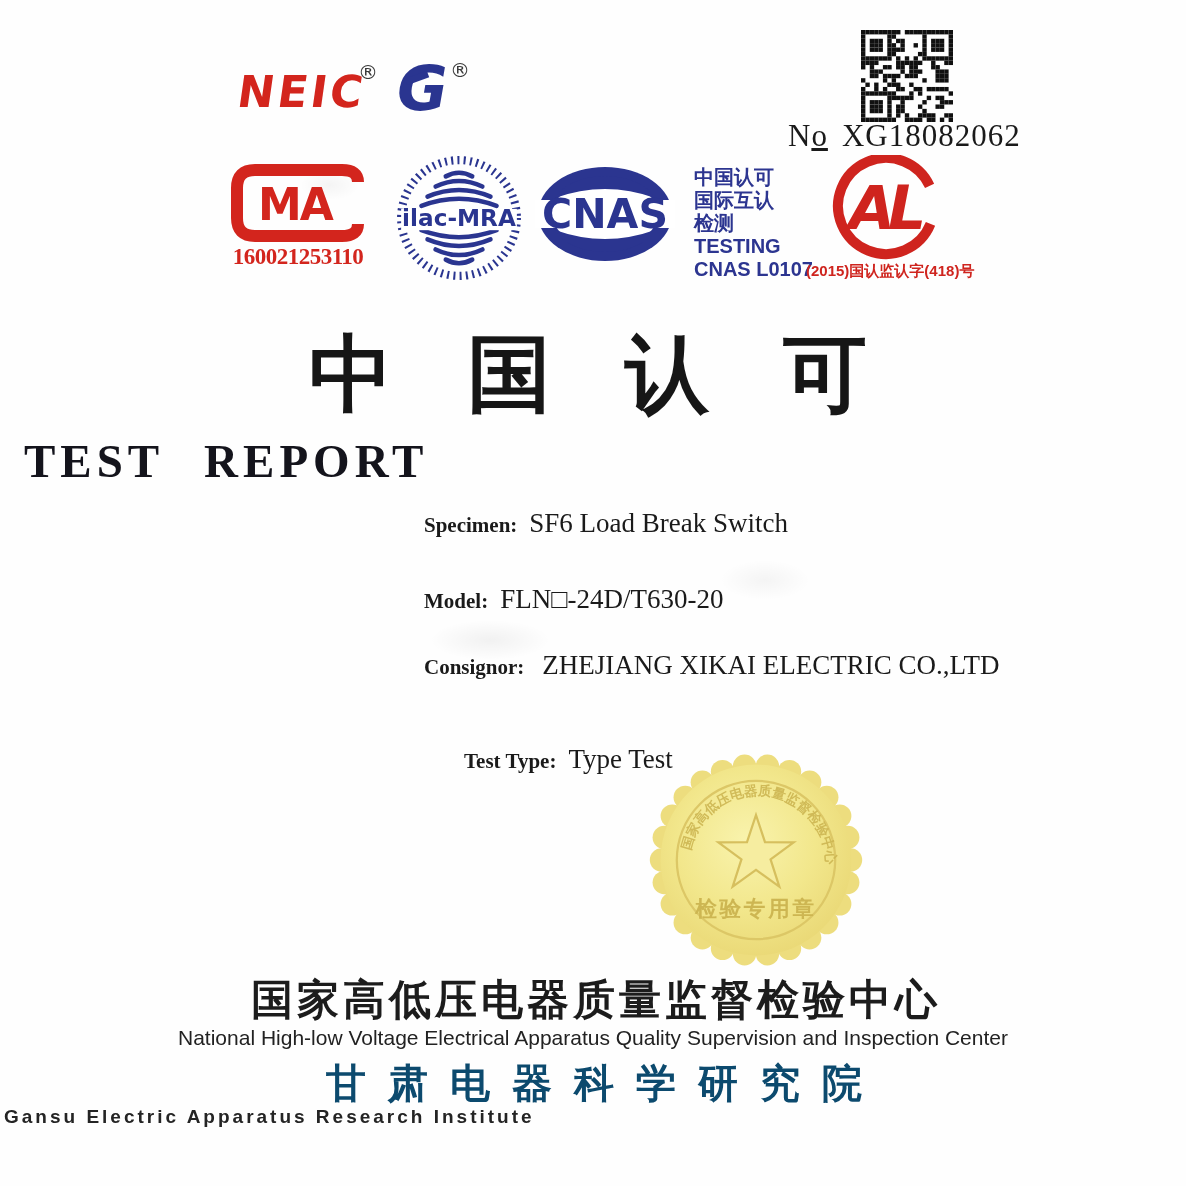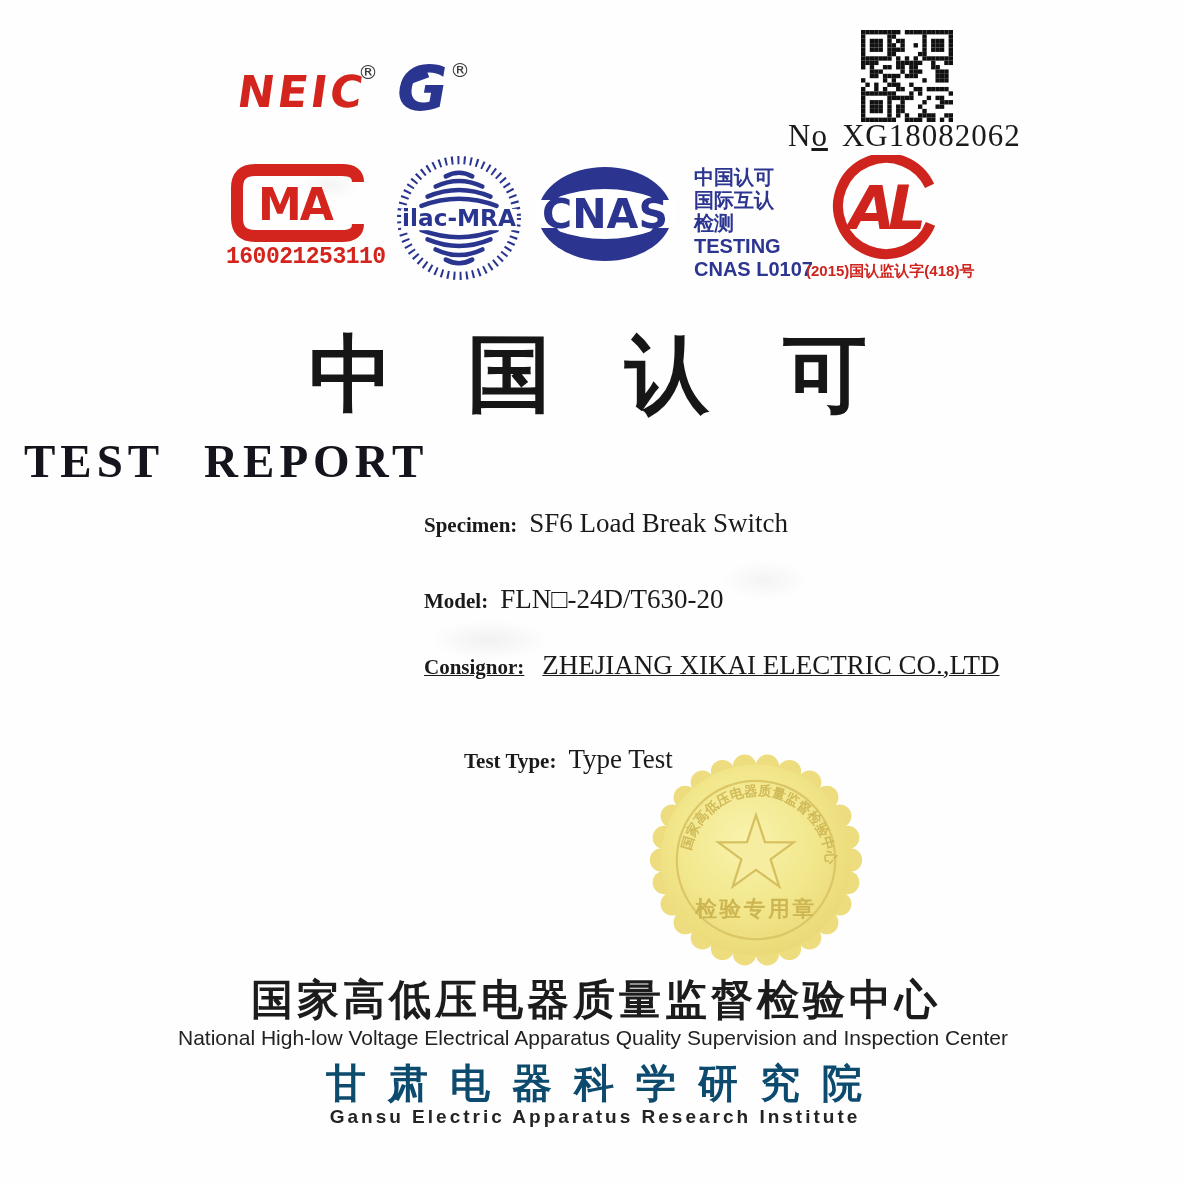--- a/index.html
+++ b/index.html
@@ -20,21 +20,21 @@
   .reg2{left:450px;top:58px;}
   .glogo{left:398px;top:54px;}
   .qr{left:858px;top:30px;}
   .report-no{left:788px;top:118px;width:200px;font-size:31px;letter-spacing:1px;white-space:nowrap;}
   .report-no .u{text-decoration:underline;}
   .report-no .num{margin-left:14px;}
 
   
   .cma-svg{left:228px;top:162px;}
   .cma-number{left:226px;top:244px;width:144px;text-align:center;
-      font-family:Liberation Mono, monospace;font-weight:700;font-size:23px;color:#d3251d;letter-spacing:-0.5px;}
+      font-family:Liberation Serif, serif;font-weight:700;font-size:23px;color:#d3251d;letter-spacing:-0.5px;}
   .ilac-svg{left:393px;top:152px;}
   .cnas-svg{left:535px;top:164px;}
   .cnas-text{left:694px;top:166px;width:120px;font-family:"Liberation Sans",sans-serif;
       font-weight:700;color:#2c3590;font-size:20px;line-height:23px;white-space:nowrap;}
   .cal-svg{left:820px;top:155px;}
   .cal-caption{left:806px;top:262px;width:160px;text-align:center;
       font-family:"Liberation Sans",sans-serif;font-weight:700;font-size:15px;color:#cf241e;white-space:nowrap;}
 
   
   .title-zh{left:0;top:318px;width:1186px;text-align:center;padding-left:64px;box-sizing:border-box;
@@ -42,34 +42,34 @@
       color:#161616;white-space:nowrap;}
   .title-en{left:0;top:434px;width:1186px;text-align:left;padding-left:24px;box-sizing:border-box;
       font-weight:700;font-size:47px;letter-spacing:5px;word-spacing:24px;color:#14141c;}
 
   
   .field{white-space:nowrap;}
   .field .lab{font-weight:700;font-size:21px;}
   .field .val{font-size:27px;margin-left:12px;font-family:"Liberation Serif","DejaVu Serif","DejaVu Sans",serif;}
   .f-specimen{left:424px;top:508px;}
   .f-model{left:424px;top:584px;}
-  .f-consignor{left:424px;top:650px;text-decoration:underline;}
+  .f-consignor{left:424px;top:650px;}
   .f-consignor .val{margin-left:18px;}
   .f-testtype{left:420px;top:744px;margin-left:44px;}
 
   .seal{left:648px;top:752px;}
 
   
   .foot-zh1{left:0;top:972px;width:1186px;text-align:center;padding-left:6px;box-sizing:border-box;
       font-family:"Liberation Sans",sans-serif;font-weight:700;font-size:42px;letter-spacing:4px;color:#1c1c1c;white-space:nowrap;}
   .foot-en1{left:0;top:1026px;width:1186px;text-align:center;
       font-family:"Liberation Sans",sans-serif;font-weight:500;font-size:21px;color:#222;white-space:nowrap;}
   .foot-zh2{left:0;top:1056px;width:1186px;text-align:center;padding-left:24px;box-sizing:border-box;
       font-family:"Liberation Sans",sans-serif;font-weight:700;font-size:40px;letter-spacing:22px;color:#0c4a6e;white-space:nowrap;}
-  .foot-en2{left:0;top:1106px;width:1186px;text-align:center;padding-left:4px;box-sizing:border-box;
+  .foot-en2{left:0;top:1106px;width:1186px;padding-left:4px;box-sizing:border-box;
       font-family:"Liberation Sans",sans-serif;font-weight:600;font-size:19px;letter-spacing:3px;color:#242424;white-space:nowrap;}
 </style>
 </head>
 <body>
 
 <div class="abs noise1"></div>
 <div class="abs noise2"></div>
 <div class="abs noise3"></div>
 
 <div class="abs neic">NEIC</div>

